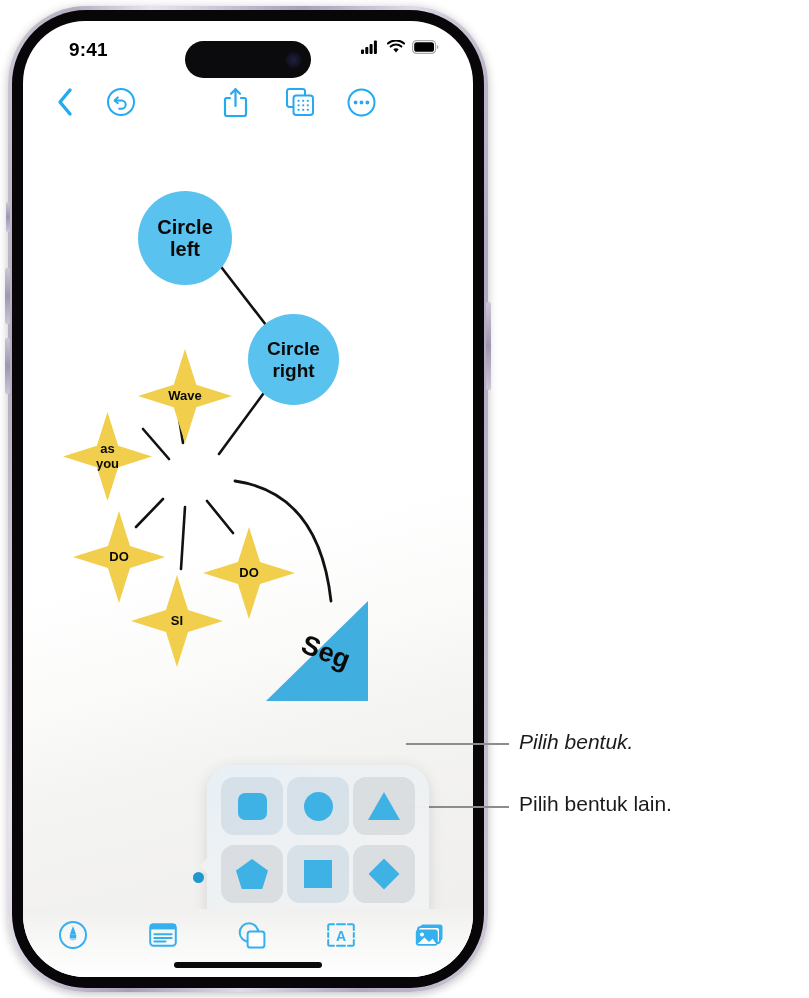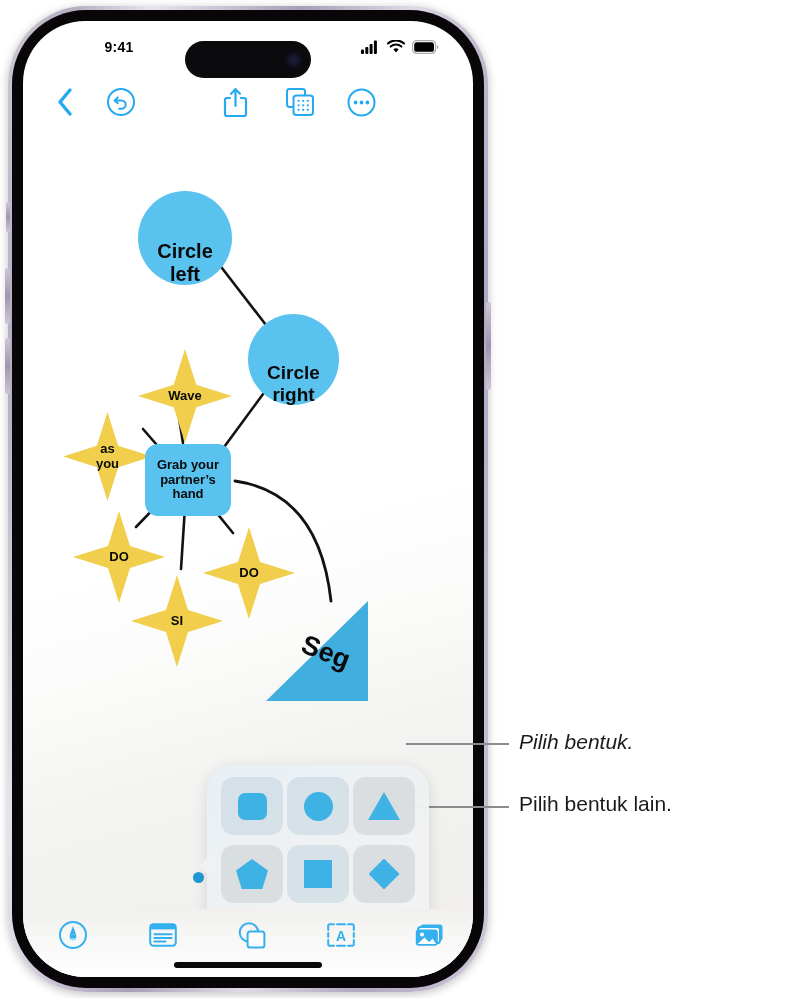--- a/index.html
+++ b/index.html
@@ -63,24 +63,23 @@
 
   
   .statusbar {
     position: absolute;
     left: 0; top: 0;
     width: 450px; height: 58px;
     z-index: 6;
   }
   .status-time {
     position: absolute;
-    left: 61px; top: 18px;
+    left: 46px; top: 18px;
     width: 70px;
-    text-align: center;
-    font-size: 14px;
+    font-size: 19px;
     font-weight: bold;
     color: #000;
     letter-spacing: .2px;
   }
   .status-right {
     position: absolute;
     right: 34px; top: 19px;
     display: flex;
     align-items: center;
     gap: 7px;
@@ -152,21 +151,20 @@
     justify-content: center;
     text-align: center;
     font-weight: bold;
     color: #0a0a0a;
     line-height: 1.12;
     z-index: 3;
   }
   .node-circle {
     background: #59c2ef;
     border-radius: 50%;
-    align-items: flex-end;
   }
   .node-rect {
     background: #59c2ef;
     border-radius: 13px;
   }
   .node-star {
     background: #f1ce4b;
     z-index: 3;
     -webkit-clip-path: polygon(50% 0%, 62% 38%, 100% 50%, 62% 62%, 50% 100%, 38% 62%, 0% 50%, 38% 38%);
     clip-path: polygon(50% 0%, 62% 38%, 100% 50%, 62% 62%, 50% 100%, 38% 62%, 0% 50%, 38% 38%);
@@ -437,23 +435,20 @@
       </div>
 
       <div class="node node-star" style="left:115px; top:220px; width:94px; height:94px; font-size:13px;">
         <span>Wave</span>
       </div>
 
       <div class="node node-star" style="left:40px; top:283px; width:89px; height:89px; font-size:13px;">
         <span>as<br>you</span>
       </div>
 
-      <div class="node node-rect" style="left:122px; top:315px; width:86px; height:72px; font-size:13px;">
-        <span>Grab your<br>partner’s<br>hand</span>
-      </div>
 
       <div class="node node-star" style="left:50px; top:382px; width:92px; height:92px; font-size:13px;">
         <span>DO</span>
       </div>
 
       <div class="node node-star" style="left:180px; top:398px; width:92px; height:92px; font-size:13px;">
         <span>DO</span>
       </div>
 
       <div class="node node-star" style="left:108px; top:446px; width:92px; height:92px; font-size:13px;">

